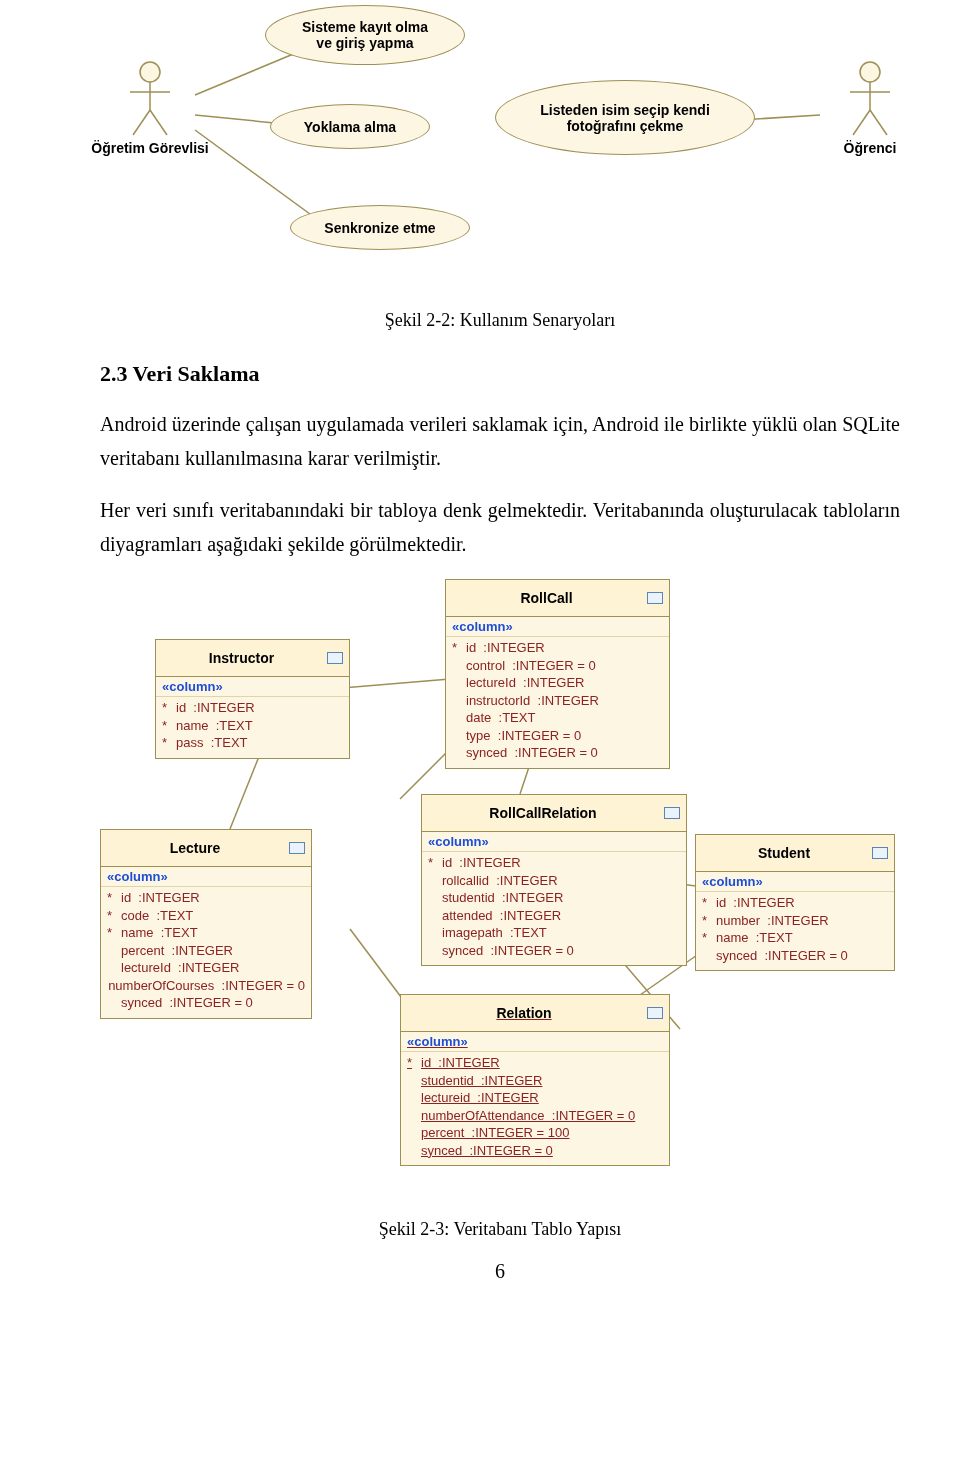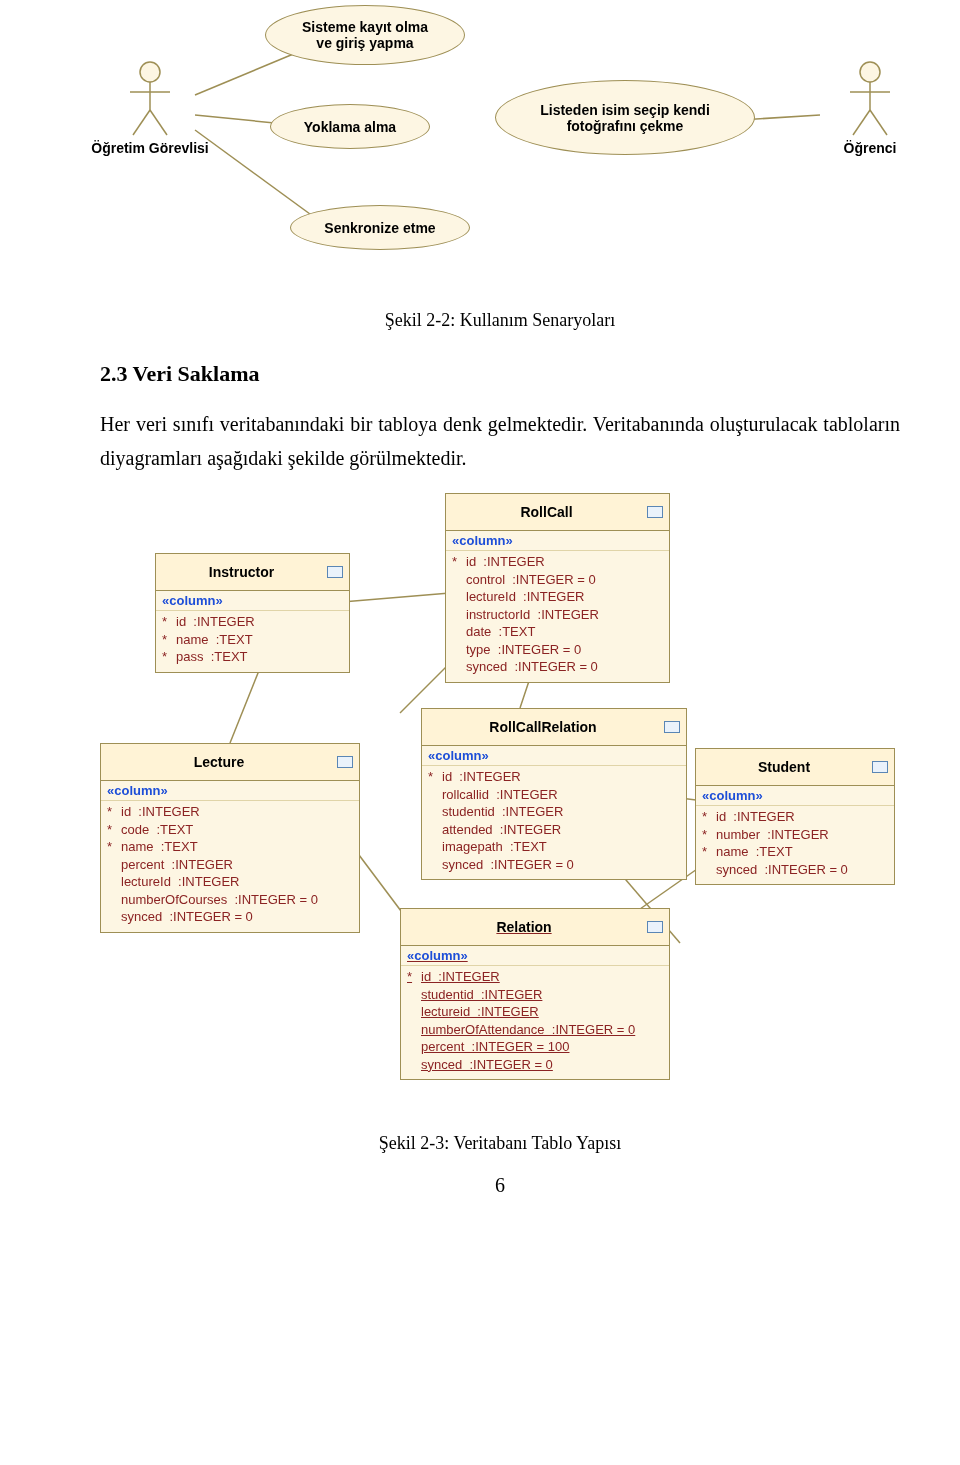--- a/index.html
+++ b/index.html
@@ -71,20 +71,21 @@
     <div class="ellipse" style="left:170px;top:104px;width:160px;height:45px;">Yoklama alma</div>
     <div class="ellipse" style="left:190px;top:205px;width:180px;height:45px;">Senkronize etme</div>
     <div class="ellipse" style="left:395px;top:80px;width:260px;height:75px;white-space:pre-line;">Listeden isim seçip kendi
 fotoğrafını çekme</div>
   </div>
 
   <div class="caption">Şekil 2-2: Kullanım Senaryoları</div>
 
   <h3>2.3 Veri Saklama</h3>
 
+  <p class="body">Android üzerinde çalışan uygulamada verileri saklamak için, Android ile birlikte yüklü olan SQLite veritabanı kullanılmasına karar verilmiştir.</p>
   <p class="body">Her veri sınıfı veritabanındaki bir tabloya denk gelmektedir. Veritabanında oluşturulacak tabloların diyagramları aşağıdaki şekilde görülmektedir.</p>
 
   <div class="erwrap">
     <svg class="er-lines" viewBox="0 0 800 620" preserveAspectRatio="none" width="100%" height="100%">
       <line x1="230" y1="110" x2="350" y2="100"></line>
       <line x1="160" y1="175" x2="130" y2="250"></line>
       <line x1="350" y1="170" x2="300" y2="220"></line>
       <line x1="430" y1="185" x2="420" y2="215"></line>
       <line x1="540" y1="300" x2="620" y2="310"></line>
       <line x1="250" y1="350" x2="310" y2="430"></line>
@@ -149,21 +150,21 @@
             <span class="star"></span>
             <span class="txt">type  :INTEGER = 0</span>
           </div>
           <div class="row">
             <span class="star"></span>
             <span class="txt">synced  :INTEGER = 0</span>
           </div>
         </div>
     </div>
 
-    <div class="ertable" style="left:0px;top:250px;width:260px;">
+    <div class="ertable" style="left:0px;top:250px;width:212px;">
       <div class="hdr">
           <span class="gap"></span>
           <span>Lecture</span>
           <span class="gap"></span>
           <span class="corner"></span>
         </div>
       <div class="sub">«column»</div>
       <div class="cols">
           <div class="row">
             <span class="star">*</span>

